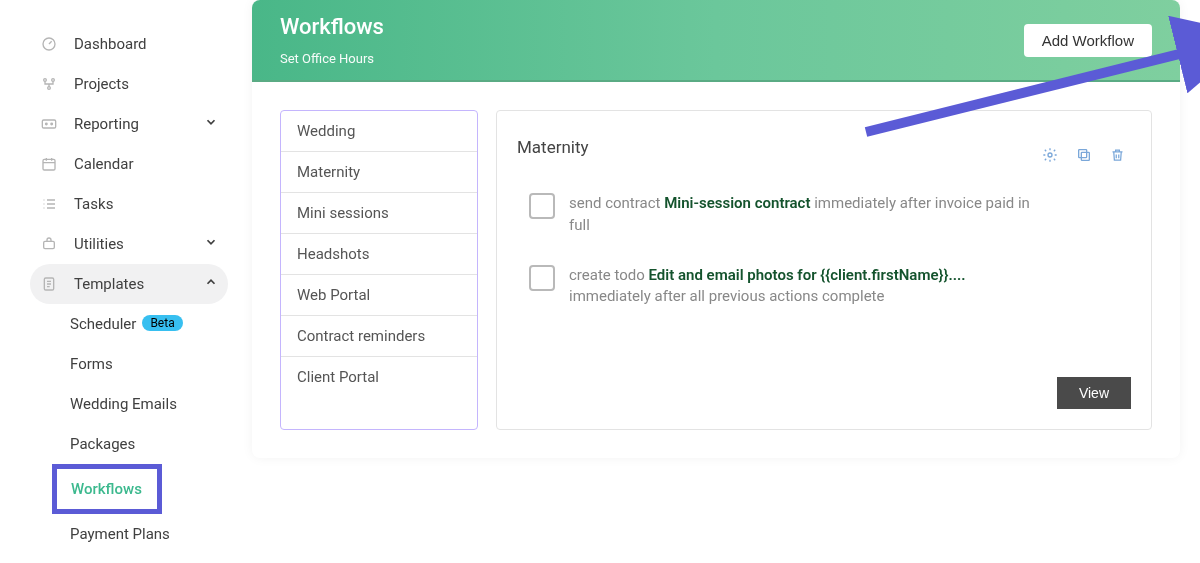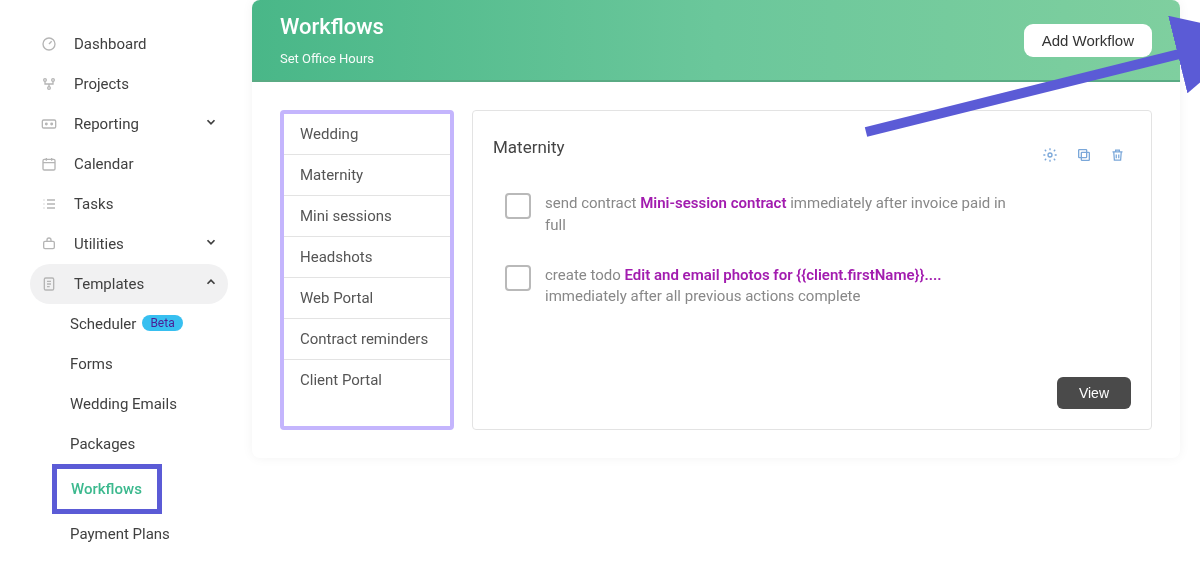--- a/index.html
+++ b/index.html
@@ -5,44 +5,44 @@
   * { box-sizing: border-box; margin: 0; padding: 0; }
   html, body { width: 1200px; height: 563px; font-family: -apple-system, BlinkMacSystemFont, "Segoe UI", Roboto, Helvetica, Arial, sans-serif; background: #fff; color: #333; }
   .app { display: flex; height: 100%; }
   .sidebar { width: 246px; padding: 8px 18px 8px 30px; margin-top: 16px; }
   .nav-item { display: flex; align-items: center; gap: 16px; padding: 11px 10px; font-size: 15px; color: #404040; border-radius: 20px; cursor: pointer; position: relative; }
   .nav-item .chev { margin-left: auto; color: #404040; }
   .nav-icon { width: 18px; display: inline-flex; justify-content: center; color: #b5b5b5; }
   .nav-item.active-group { background: #f1f1f2; }
   .sub-list { margin-left: 34px; }
   .sub-item { display: flex; align-items: flex-start; padding: 11px 6px; font-size: 15px; color: #404040; cursor: pointer; }
-  .beta-badge { background: #37bff0; color: #4c1d95; font-size: 12px; border-radius: 10px; padding: 1px 8px; margin-left: 6px; }
+  .beta-badge { background: #37bff0; color: #000000; font-size: 12px; border-radius: 10px; padding: 1px 8px; margin-left: 6px; }
   .sub-item.highlight-box { border: 5px solid #5b5bd6; color: #3cb98e; font-weight: 500; margin-left: -12px; padding-left: 14px; padding-right: 10px; width: 110px; }
 
   .main { flex: 1; padding: 0px 20px 20px 6px; position: relative; }
   .panel { background: #fff; border-radius: 8px; overflow: hidden; box-shadow: 0 0 12px rgba(0,0,0,0.05); }
   .panel-header { background: linear-gradient(90deg, #49b788 0%, #6bc79b 50%, #7fcf9f 100%); color: #fff; padding: 14px 28px 14px 28px; display: flex; align-items: center; justify-content: space-between; border-bottom: 2px solid #5aab84; }
   .panel-title { font-size: 22px; font-weight: 500; }
   .panel-sub { font-size: 13px; opacity: 0.95; margin-top: 12px; }
-  .add-btn { background: #fff; color: #333; border: none; border-radius: 9px; padding: 8px 18px; font-size: 15px; cursor: pointer; }
+  .add-btn { background: #fff; color: #333; border: none; border-radius: 4px; padding: 8px 18px; font-size: 15px; cursor: pointer; }
   .panel-body { padding: 28px; display: flex; gap: 18px; }
-  .wf-list { width: 174px; border: 4px solid #c4b5fd; border-radius: 4px; height: 320px; background: #fff; }
+  .wf-list { width: 198px; border: 1px solid #c4b5fd; border-radius: 4px; height: 320px; background: #fff; }
   .wf-item { padding: 11px 16px; font-size: 15px; color: #555; border-bottom: 1px solid #e3e3e3; cursor: pointer; }
   .wf-item:first-child { border-top-left-radius:4px; border-top-right-radius:4px;}
   .wf-item:last-of-type { border-bottom: none; }
   .detail { flex: 1; border: 1px solid #e3e3e3; border-radius: 4px; padding: 16px 20px 20px 20px; background: #fff; position: relative; }
   .detail-head { display: flex; align-items: center; justify-content: space-between; margin-bottom: 26px; }
   .detail-title { font-size: 17px; color: #444; }
   .detail-actions { display: flex; gap: 18px; color: #7aa7d9; margin-top: 20px; margin-right: 6px; }
   .detail-actions span { cursor: pointer; }
   .action-row { display: flex; gap: 14px; margin-bottom: 28px; max-width: 520px; }
   .check { width: 26px; height: 26px; border: 2px solid #b9b9b9; border-radius: 4px; flex: 0 0 auto; margin-top: 0px; cursor: pointer; }
   .action-text { font-size: 15px; color: #888; line-height: 1.45; }
-  .action-text strong { color: #a21caf; font-weight: 600; }
-  .view-btn { position: absolute; right: 20px; bottom: 20px; background: #4a4a4a; color: #fff; border: none; border-radius: 6px; padding: 8px 22px; font-size: 14px; cursor: pointer; }
+  .action-text strong { color: #14532d; font-weight: 600; }
+  .view-btn { position: absolute; right: 20px; bottom: 20px; background: #4a4a4a; color: #fff; border: none; border-radius: 0; padding: 8px 22px; font-size: 14px; cursor: pointer; }
 
   .arrow-overlay { position: absolute; left: 610px; top: 32px; width: 410px; height: 110px; pointer-events: none; }
   .arrow-overlay svg { width: 100%; height: 100%; overflow: visible; }
 </style>
 </head>
 <body>
 
 <div class="app">
   <nav class="sidebar">
 

